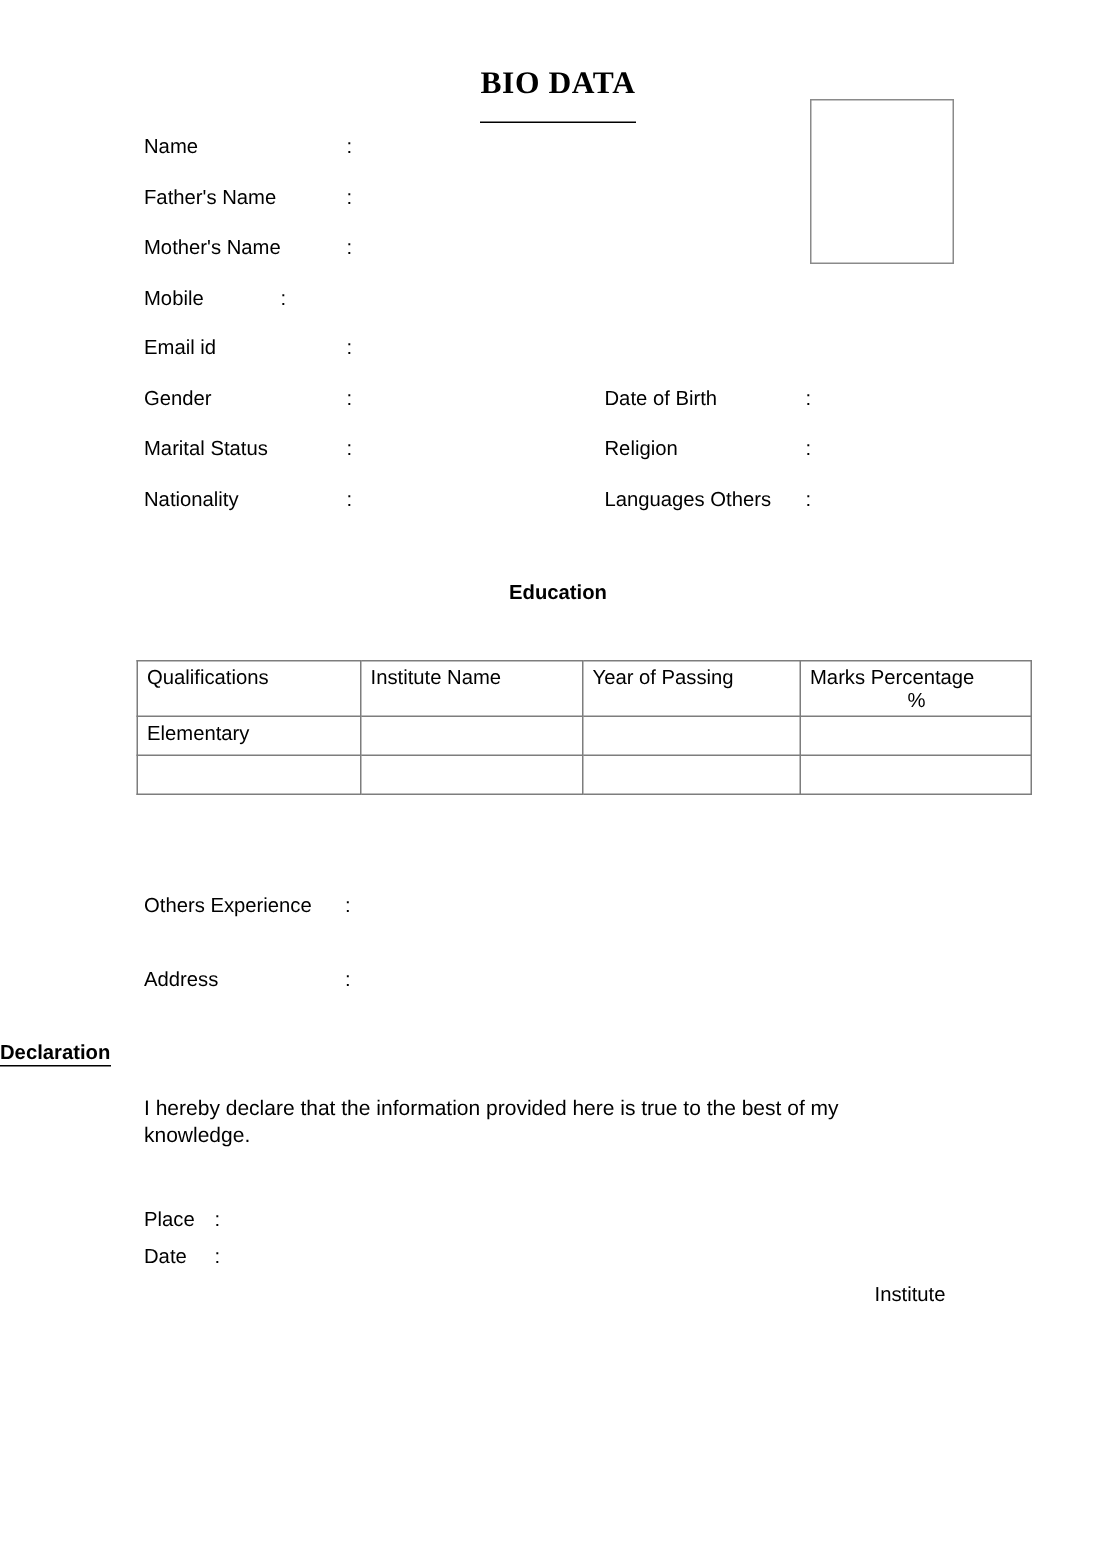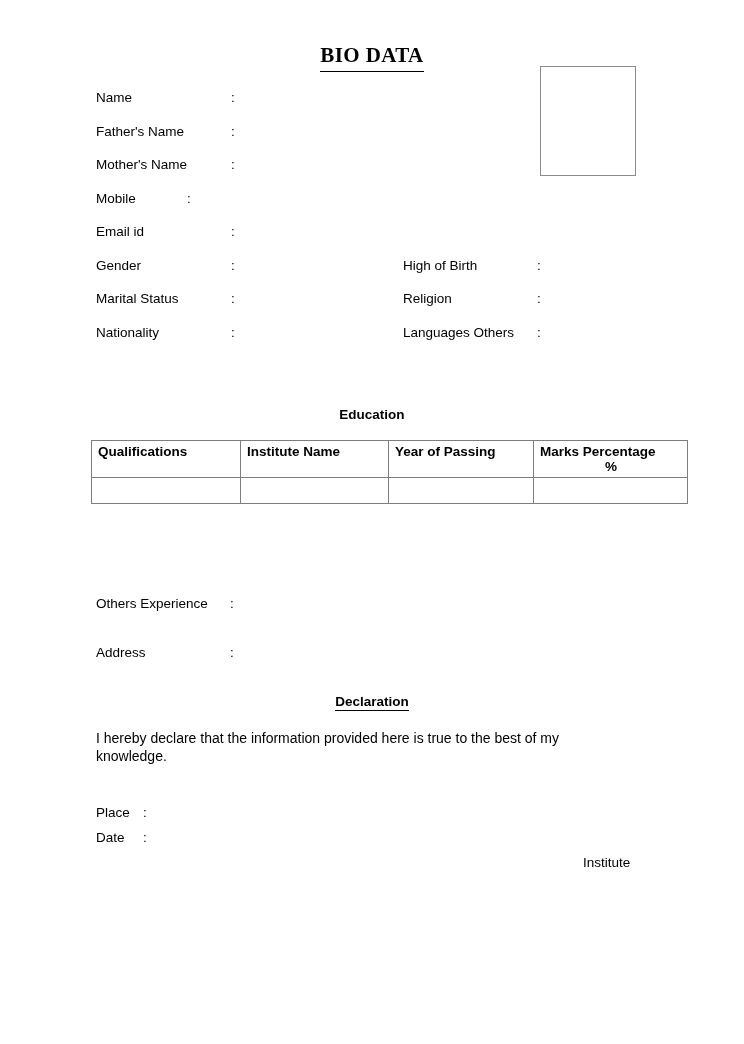--- a/index.html
+++ b/index.html
@@ -32,21 +32,21 @@
     top: 43px;
     width: 744px;
     text-align: center;
     font-family: "Liberation Serif", serif;
     font-weight: bold;
     font-size: 21px;
     letter-spacing: 0.4px;
   }
   .doc-title span {
     border-bottom: 1.5px solid #000;
-    padding-bottom: 4px;
+    padding-bottom: 14px;
   }
 
   
   .photo-box {
     position: absolute;
     left: 540px;
     top: 66px;
     width: 96px;
     height: 110px;
     border: 1.5px solid #8a8a8a;
@@ -71,21 +71,21 @@
     top: 0;
   }
 
   .left-col  { left: 96px; }
   .right-col { left: 403px; }
 
   
   .section-heading {
     position: absolute;
     left: 0;
-    top: 407px;
+    top: 387px;
     width: 744px;
     text-align: center;
     font-size: 13.5px;
     font-weight: bold;
   }
 
   
   .edu-table {
     position: absolute;
     left: 91px;
@@ -93,21 +93,21 @@
     width: 548px;
     border-collapse: collapse;
     table-layout: fixed;
     font-size: 13.5px;
   }
   .edu-table td,
   .edu-table th {
     border: 1px solid #7d7d7d;
     padding: 3px 5px 3px 6px;
     vertical-align: top;
-    font-weight: bold;
+    font-weight: normal;
     text-align: left;
   }
   .edu-table thead th {
     height: 28px;
     text-align: center;
   }
   .edu-table thead th .hdr-line {
     display: block;
     text-align: left;
   }
@@ -128,21 +128,20 @@
   .col-inst { width: 136px; }
   .col-year { width: 133px; }
   .col-mark { width: 142px; }
 
   
   .decl-heading {
     position: absolute;
     left: 0;
     top: 694px;
     width: 744px;
-    text-align: center;
     font-size: 13.5px;
     font-weight: bold;
   }
   .decl-heading span {
     border-bottom: 1.5px solid #000;
     padding-bottom: 1px;
   }
 
   .decl-body {
     position: absolute;
@@ -206,21 +205,21 @@
     <span class="f-label">Marital Status</span>
     <span class="f-colon" style="left:135px;">:</span>
   </div>
 
   <div class="field-row left-col" style="top:325px;">
     <span class="f-label">Nationality</span>
     <span class="f-colon" style="left:135px;">:</span>
   </div>
 
   <div class="field-row right-col" style="top:258px;">
-    <span class="f-label">High of Birth</span>
+    <span class="f-label">Date of Birth</span>
     <span class="f-colon" style="left:134px;">:</span>
   </div>
 
   <div class="field-row right-col" style="top:291px;">
     <span class="f-label">Religion</span>
     <span class="f-colon" style="left:134px;">:</span>
   </div>
 
   <div class="field-row right-col" style="top:325px;">
     <span class="f-label">Languages Others</span>
@@ -242,20 +241,26 @@
           <span class="hdr-line">Year of Passing</span>
         </th>
         <th class="col-mark hdr-wrap">
           <span class="hdr-line">Marks Percentage</span>
           <span class="hdr-sub">%</span>
         </th>
       </tr>
     </thead>
     <tbody>
       <tr>
+        <td>Elementary</td>
+        <td></td>
+        <td></td>
+        <td></td>
+      </tr>
+      <tr>
         <td></td>
         <td></td>
         <td></td>
         <td></td>
       </tr>
     </tbody>
   </table>
 
   <div class="field-row left-col" style="top:596px;">
     <span class="f-label">Others Experience</span>

